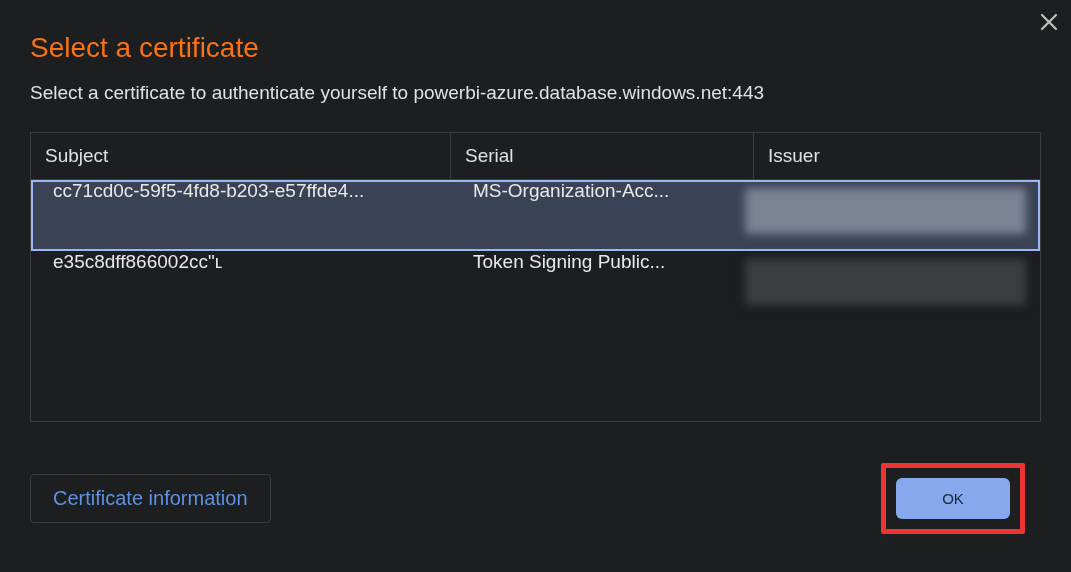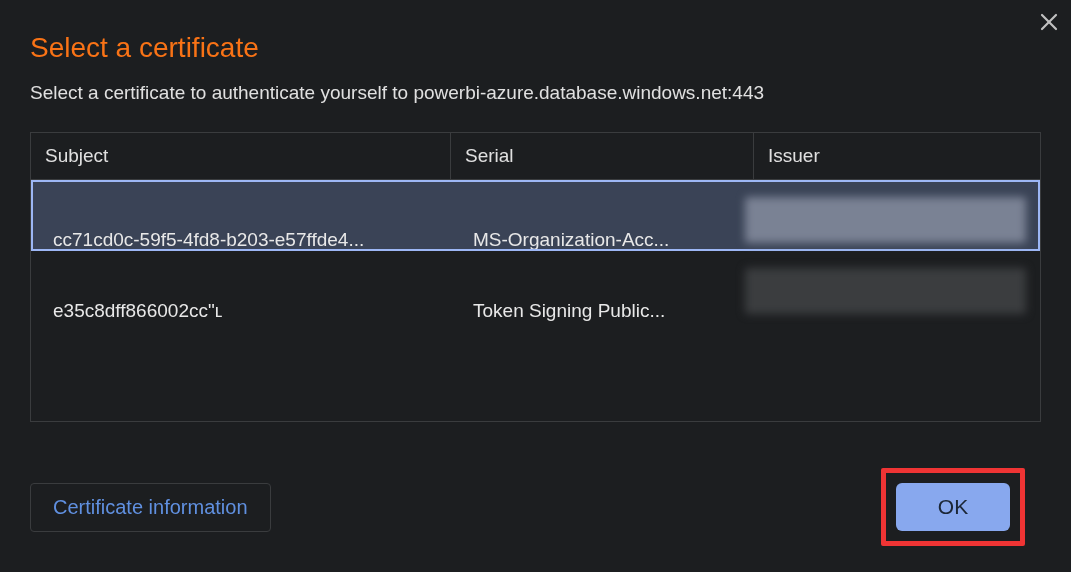--- a/index.html
+++ b/index.html
@@ -66,21 +66,21 @@
     .th:last-child {
       border-right: none;
     }
     .col-subject { width: 420px; }
     .col-issuer { width: 286px; }
     .col-serial { flex: 1; }
     .table-body {
     }
     .row {
       display: flex;
-      align-items: flex-end;
+      align-items: flex-start;
       height: 71px;
     }
     .row.selected {
       background: #3a4356;
       outline: 2px solid #9db7f5;
       outline-offset: -2px;
     }
     .td {
       padding: 0 22px;
       font-size: 19px;
@@ -96,21 +96,21 @@
       filter: blur(4px);
     }
     .row.selected .serial-blur {
       background: #7a8294;
     }
     .row:not(.selected) .serial-blur {
       background: #3b3d3f;
     }
     .footer {
       position: absolute;
-      bottom: 26px;
+      bottom: 38px;
       left: 30px;
       right: 30px;
       display: flex;
       align-items: center;
     }
     .cert-info-btn {
       border: 1px solid #3a3c3e;
       background: transparent;
       color: #6090e0;
       font-size: 20px;
@@ -125,21 +125,21 @@
     }
     .ok-highlight {
       border: 5px solid #ef3434;
       padding: 10px;
       border-radius: 2px;
       margin-right: 16px;
     }
     .ok-btn {
       background: #88a8ee;
       color: #1b2636;
-      font-size: 21px;
+      font-size: 15px;
       font-weight: 500;
       border: none;
       padding: 12px 40px;
       cursor: pointer;
       border-radius: 6px;
       font-family: inherit;
       min-width: 114px;
     }
     .cancel-btn {
       border: 1px solid #3a3c3e;

